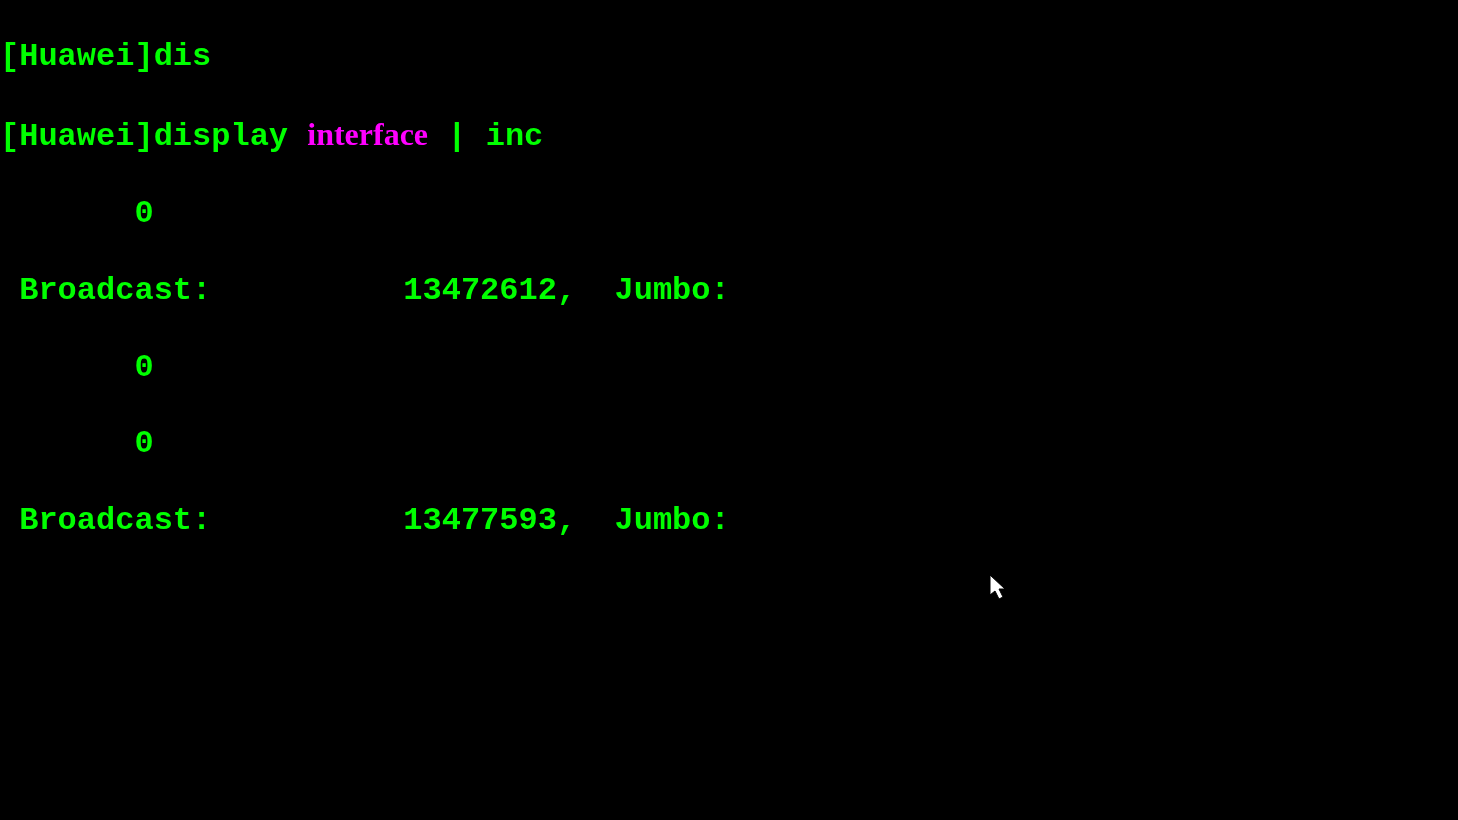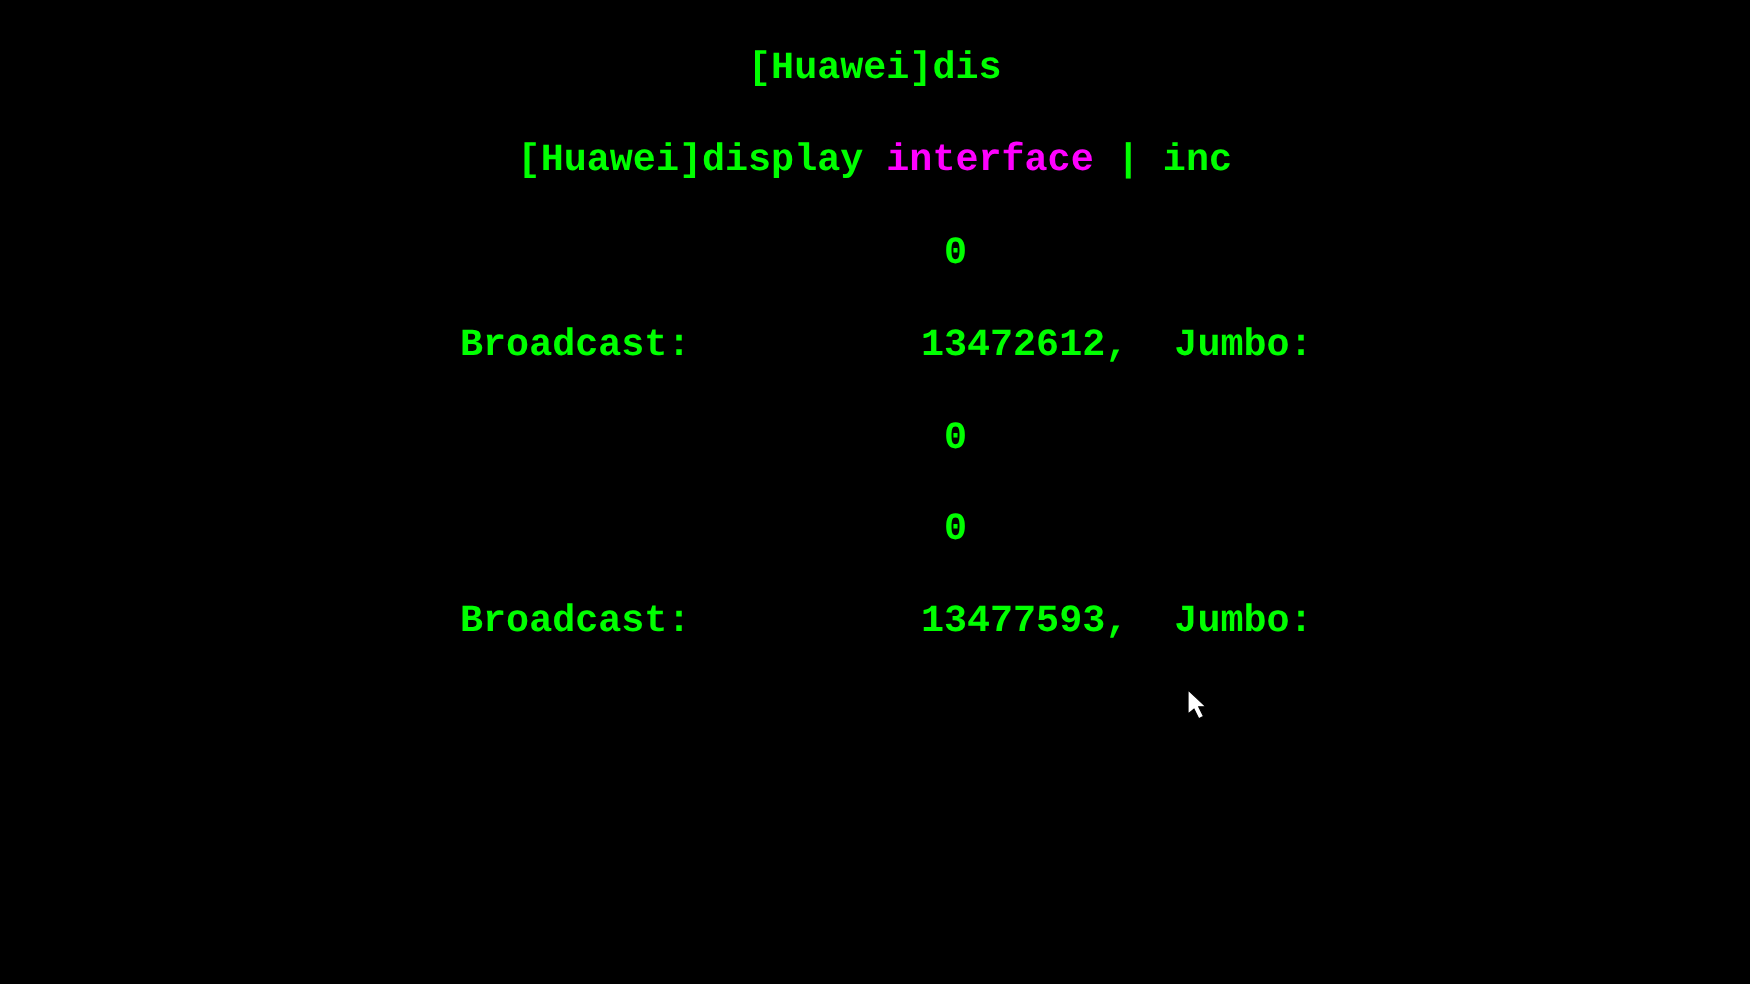--- a/index.html
+++ b/index.html
@@ -18,27 +18,27 @@
       width: 1458px;
       height: 820px;
       position: relative;
       cursor: default;
     }
     .terminal {
       white-space: pre;
     }
     .line {
       display: block;
-      text-align: center;
     }
     .green {
       color: #00FF00;
     }
     .magenta {
       color: #FF00FF;
+      font-family: Liberation Serif, serif;
     }
     .cursor-pointer {
       position: absolute;
       left: 990px;
       top: 575px;
       z-index: 100;
       pointer-events: none;
     }
   </style>
 </head>

